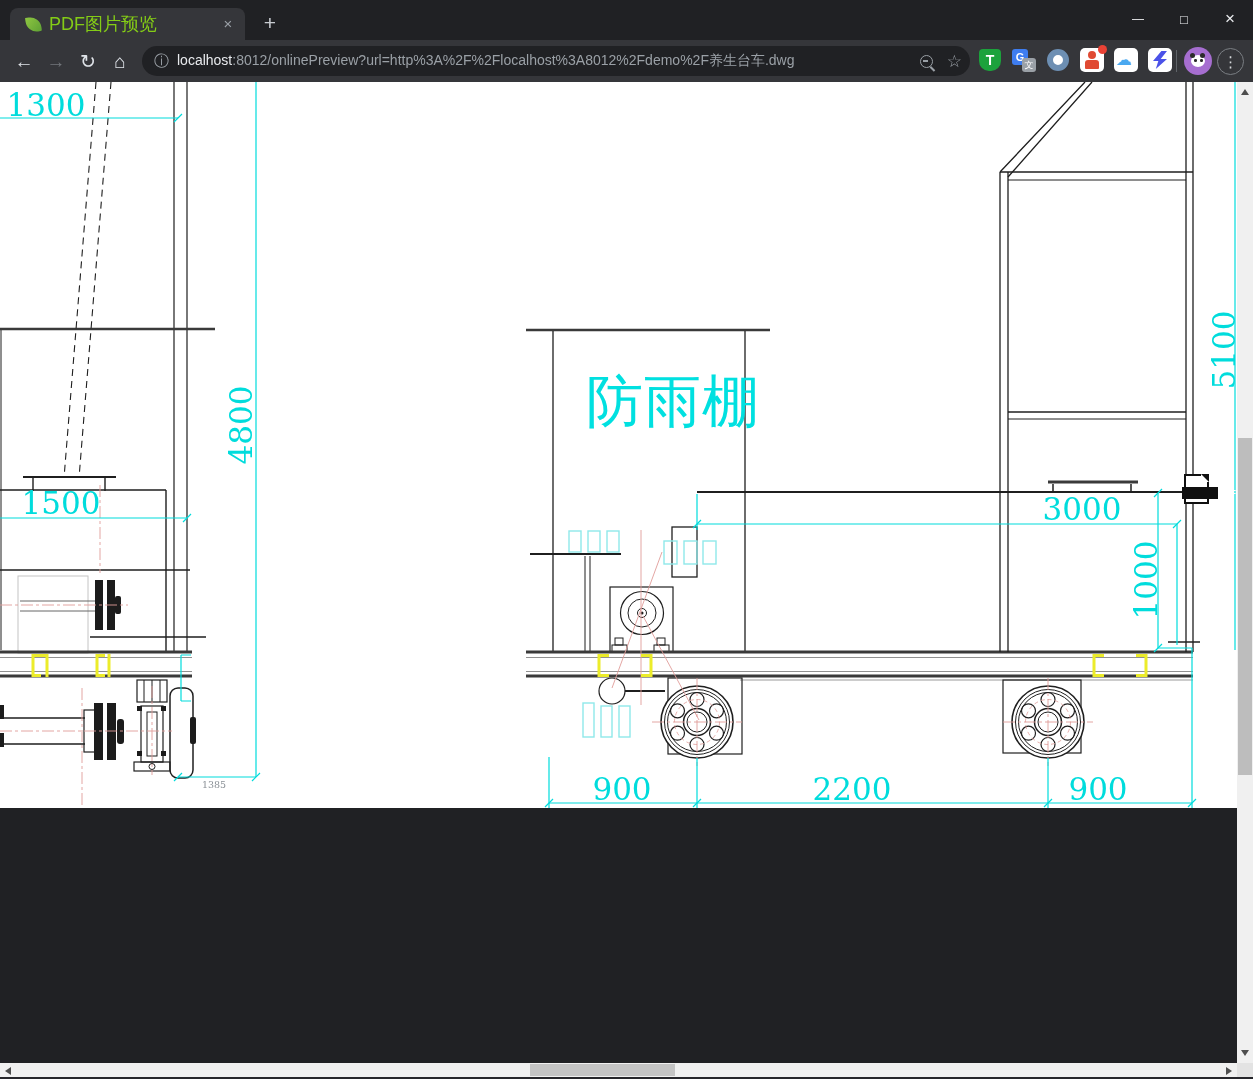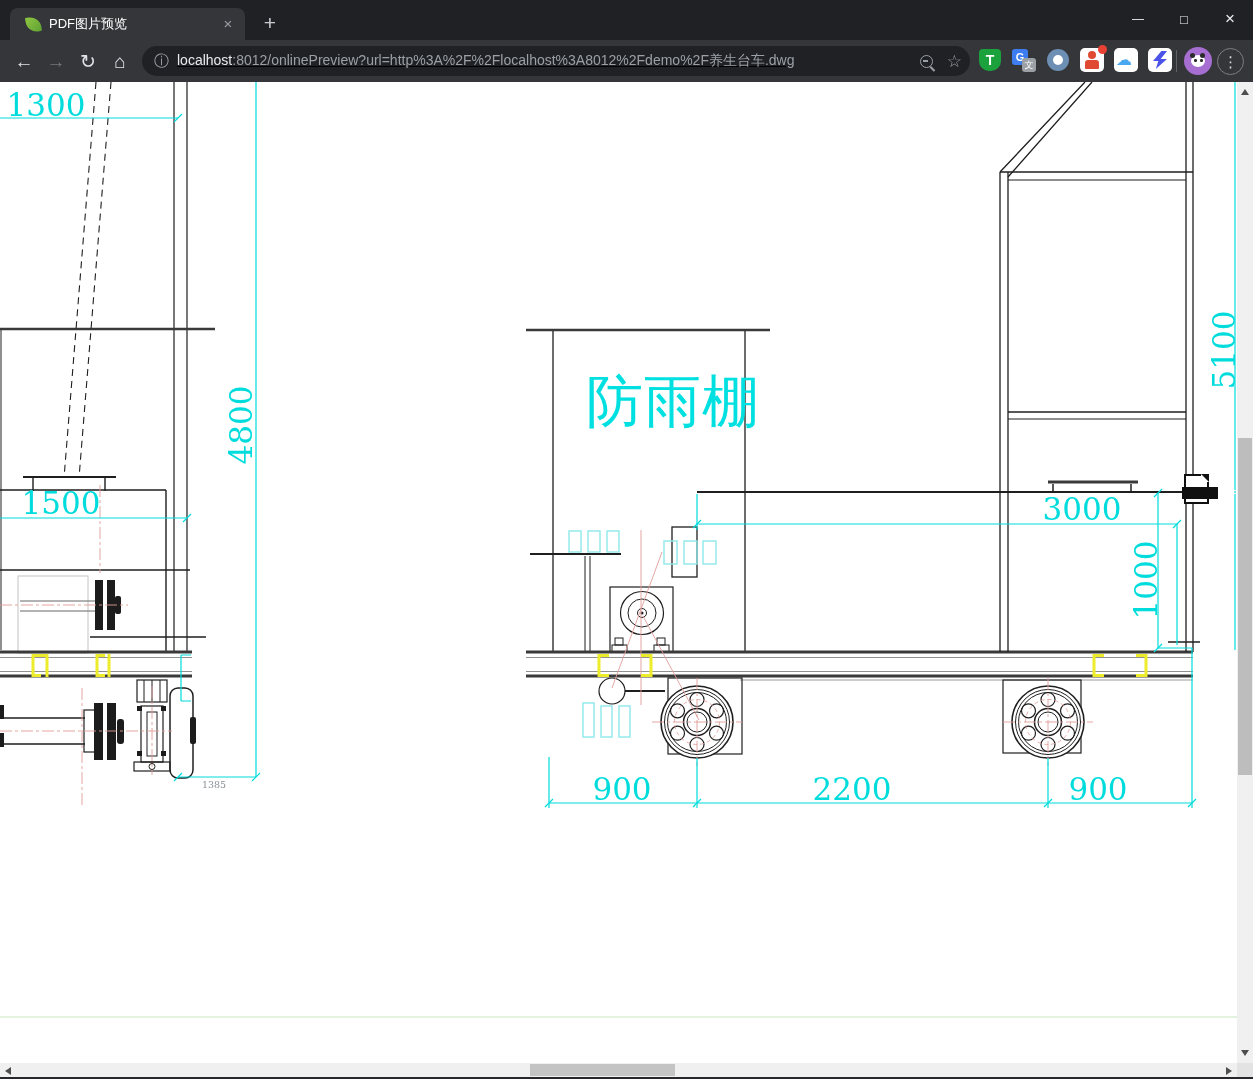--- a/index.html
+++ b/index.html
@@ -7,40 +7,40 @@
   .window{position:relative;width:1253px;height:1079px;background:#202124;overflow:hidden;
           font-family:"Liberation Sans",sans-serif;}
   .top-accent{position:absolute;left:690px;top:0;width:563px;height:3px;}
 
   
   .tabstrip{position:absolute;left:0;top:0;width:1253px;height:40px;background:#202124;}
   .tab{position:absolute;left:10px;top:8px;width:235px;height:32px;background:#35363a;
        border-radius:8px 8px 0 0;display:flex;align-items:center;padding:0 8px;}
   .favicon{width:15px;height:15px;margin:0 8px 0 8px;background:linear-gradient(135deg,#8ec641,#5fa134);
            border-radius:2% 75% 10% 75%;transform:rotate(-8deg);flex:none;}
-  .tab-title{color:#ffffff;font-size:13px;flex:1;white-space:nowrap;overflow:hidden;}
+  .tab-title{color:#84cc16;font-size:18px;flex:1;white-space:nowrap;overflow:hidden;}
   .tab-close{color:#9aa0a6;font-size:15px;width:18px;height:18px;line-height:17px;text-align:center;
              border-radius:50%;flex:none;}
   .newtab{position:absolute;left:256px;top:10px;width:28px;height:28px;color:#c7cbd0;font-size:21px;
           line-height:26px;text-align:center;}
   .win-controls{position:absolute;right:0;top:0;height:38px;display:flex;}
   .win-btn{width:46px;height:38px;color:#eceef0;font-size:12px;display:flex;align-items:center;
            justify-content:center;}
   .win-btn.max{font-size:13px;}
   .win-btn.close{font-size:17px;}
 
   
   .toolbar{position:absolute;left:0;top:40px;width:1253px;height:42px;background:#35363a;}
   .navbtn{position:absolute;top:48px;width:28px;height:28px;text-align:center;line-height:27px;
           font-size:19px;color:#dfe3e8;}
   .navbtn.disabled{color:#73777c;}
   .addrbar{position:absolute;left:142px;top:46px;width:828px;height:30px;border-radius:15px;
            background:#202124;display:flex;align-items:center;}
   .info-ic{color:#9aa0a6;font-size:15px;margin:0 8px 0 12px;}
-  .url{font-size:14px;white-space:nowrap;overflow:hidden;text-decoration:underline;}
+  .url{font-size:14px;white-space:nowrap;overflow:hidden;}
   .url .host{color:#e8eaed;}
   .url .rest{color:#9aa0a6;}
   .pill-right{position:absolute;right:8px;top:0;height:30px;display:flex;align-items:center;gap:14px;}
   .zoomout{position:relative;width:13px;height:13px;border:1.8px solid #9aa0a6;border-radius:50%;}
   .zoomout::before{content:"";position:absolute;left:2px;top:4.5px;width:5.5px;height:1.8px;background:#9aa0a6;}
   .zoomout::after{content:"";position:absolute;left:10px;top:10px;width:6px;height:1.8px;background:#9aa0a6;
                   transform:rotate(45deg);transform-origin:0 0;}
   .star{color:#9aa0a6;font-size:17px;}
 
   .ext-row{position:absolute;left:978px;top:48px;display:flex;gap:10px;}
@@ -64,21 +64,21 @@
   .avatar{position:absolute;left:1184px;top:47px;width:28px;height:28px;border-radius:50%;background:#a66ed0;}
   .panda{position:absolute;left:7px;top:8px;width:14px;height:12px;background:#fff;border-radius:50%;}
   .panda::before{content:"";position:absolute;left:-1px;top:-2px;width:5px;height:5px;background:#2b2b2b;
                  border-radius:50%;box-shadow:10px 0 0 #2b2b2b;}
   .panda::after{content:"";position:absolute;left:3px;top:4px;width:2.5px;height:2.5px;background:#2b2b2b;
                 border-radius:50%;box-shadow:6px 0 0 #2b2b2b;}
   .menu{position:absolute;left:1217px;top:48px;width:27px;height:27px;border:1.5px solid #7a7e83;
         border-radius:50%;color:#d5d8db;font-size:15px;text-align:center;line-height:25px;}
 
   
-  .content{position:absolute;left:0;top:82px;width:1237px;height:981px;background:#ffffff;overflow:hidden;}
+  .content{position:absolute;left:0;top:82px;width:1237px;height:726px;background:#ffffff;overflow:hidden;}
   svg text{user-select:none;}
   .cyt{fill:#00dcdc;font-family:"DejaVu Serif",serif;font-size:31px;text-anchor:middle;}
   .cyt-sm{fill:#8a9096;font-family:"DejaVu Serif",serif;font-size:9.5px;text-anchor:middle;}
   .canopy{fill:#00e0e0;font-family:"DejaVu Sans",sans-serif;font-size:57px;letter-spacing:1px;}
 
   .page-divider{position:absolute;left:0;top:934px;width:1237px;height:2px;background:#e4f2e0;}
 
   .pdfbadge{position:absolute;left:1184px;top:392px;width:25px;height:30px;background:#fff;
             border:2.5px solid #101010;}
   .pdfbadge .fold{position:absolute;right:-2px;top:-2px;width:0;height:0;

